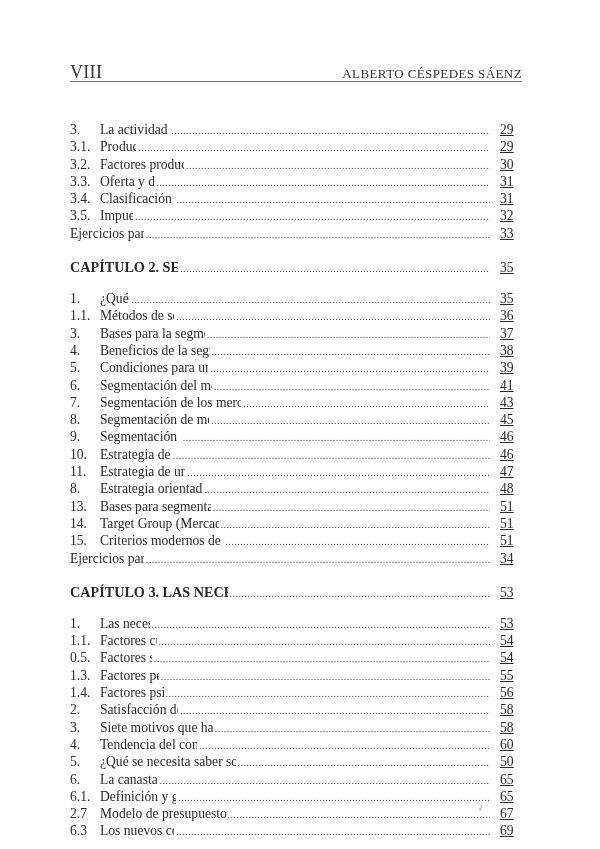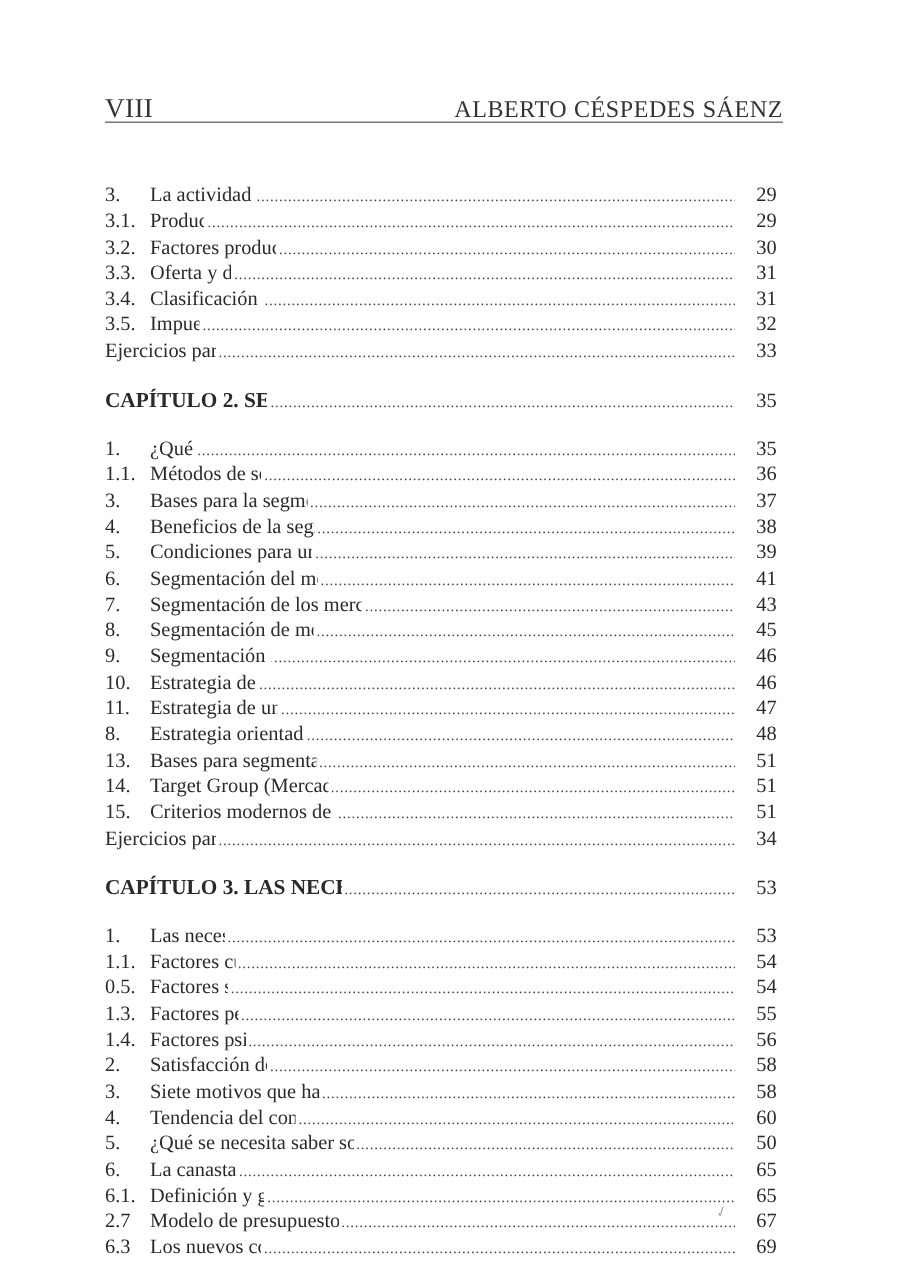--- a/index.html
+++ b/index.html
@@ -12,21 +12,21 @@
       overflow: hidden;
     }
     .page-header {
       position: absolute; left: 70px; top: 62px; width: 452px;
       display: flex; justify-content: space-between; align-items: baseline;
       font-family: "Liberation Serif", serif;
       font-size: 13px;
       color: #333;
     }
     .page-header .left { font-size: 18px; letter-spacing: 0.3px; }
-    .page-header .right { font-size: 16px; letter-spacing: 0.4px; }
+    .page-header .right { font-size: 13px; letter-spacing: 0.4px; }
     .header-rule {
       position: absolute; left: 70px; top: 81px; width: 452px; height: 1px;
       background: #777;
     }
     .toc {
       position: absolute; left: 70px; top: 121px; width: 452px;
       font-family: "Liberation Serif", serif;
       font-size: 13.6px;
     }
     .row {
@@ -36,21 +36,21 @@
     }
     .num { width: 30px; flex: 0 0 30px; }
     .title { flex: 0 1 auto; overflow: hidden; }
     .leader {
       flex: 1 1 auto; overflow: hidden; margin-left: 2px; margin-right: 10px;
       color: #444; letter-spacing: 0.5px; font-size: 10px;
     }
     .leader::after {
       content: "........................................................................................................................................................................................................";
     }
-    .page { flex: 0 0 22px; text-align: center; }
+    .page { flex: 0 0 22px; text-align: left; text-decoration: underline; }
     .chapter {
       display: flex; align-items: baseline;
       font-weight: bold; font-size: 14.2px;
       height: 20px; line-height: 20px;
       color: #2a2a2a;
       white-space: nowrap;
     }
     .chapter .leader { font-weight: normal; }
     .chapter .page { font-weight: normal; font-size: 13.6px; }
     .gap-before-chapter { height: 15px; }

